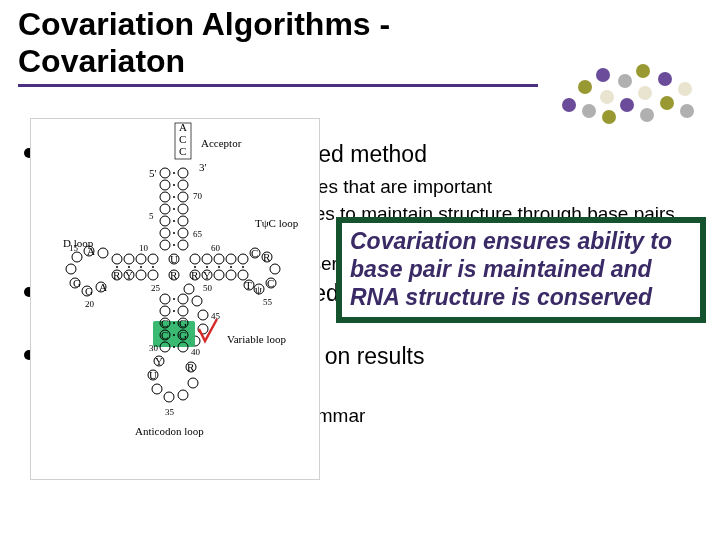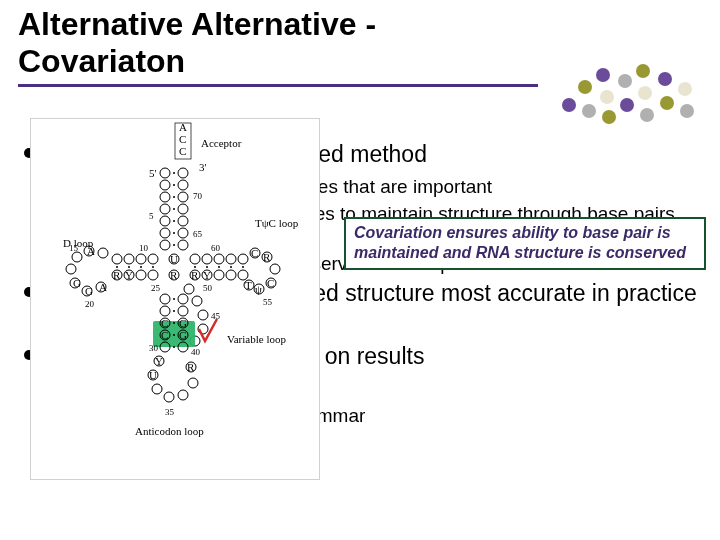--- a/index.html
+++ b/index.html
@@ -107,45 +107,45 @@
     font-size: 11px;
     fill: #000;
   }
   .diagram-box .num { font-size: 9px; }
   .callout {
     position: absolute;
     right: 14px;
     top: 217px;
     width: 342px;
     background: #ffffff;
-    border: 2px solid #14532d;
+    border: 6px solid #14532d;
     padding: 4px 8px 6px 8px;
     font-style: italic;
     font-weight: bold;
     color: #3a2a66;
-    font-size: 16px;
+    font-size: 23px;
     line-height: 1.22;
     box-shadow: 0 0 0 0 #fff;
   }
   .green-hl {
     fill: #2fb56a;
     opacity: 0.95;
   }
   .red-check {
     stroke: #d62b2b;
     stroke-width: 2.5;
     fill: none;
   }
 </style>
 </head>
 <body>
 
 <div class="slide">
 
-  <div class="title">Alternative Alternative - Covariaton</div>
+  <div class="title">Covariation Algorithms - Covariaton</div>
 
   <div class="deco">
     <span class="dot" style="background:#6b4c9a; left:0px;  top:38px;"></span>
     <span class="dot" style="background:#999933; left:16px; top:20px;"></span>
     <span class="dot" style="background:#b0b0b0; left:20px; top:44px;"></span>
     <span class="dot" style="background:#6b4c9a; left:34px; top:8px;"></span>
     <span class="dot" style="background:#e8e4d0; left:38px; top:30px;"></span>
     <span class="dot" style="background:#999933; left:40px; top:50px;"></span>
     <span class="dot" style="background:#b0b0b0; left:56px; top:14px;"></span>
     <span class="dot" style="background:#6b4c9a; left:58px; top:38px;"></span>

